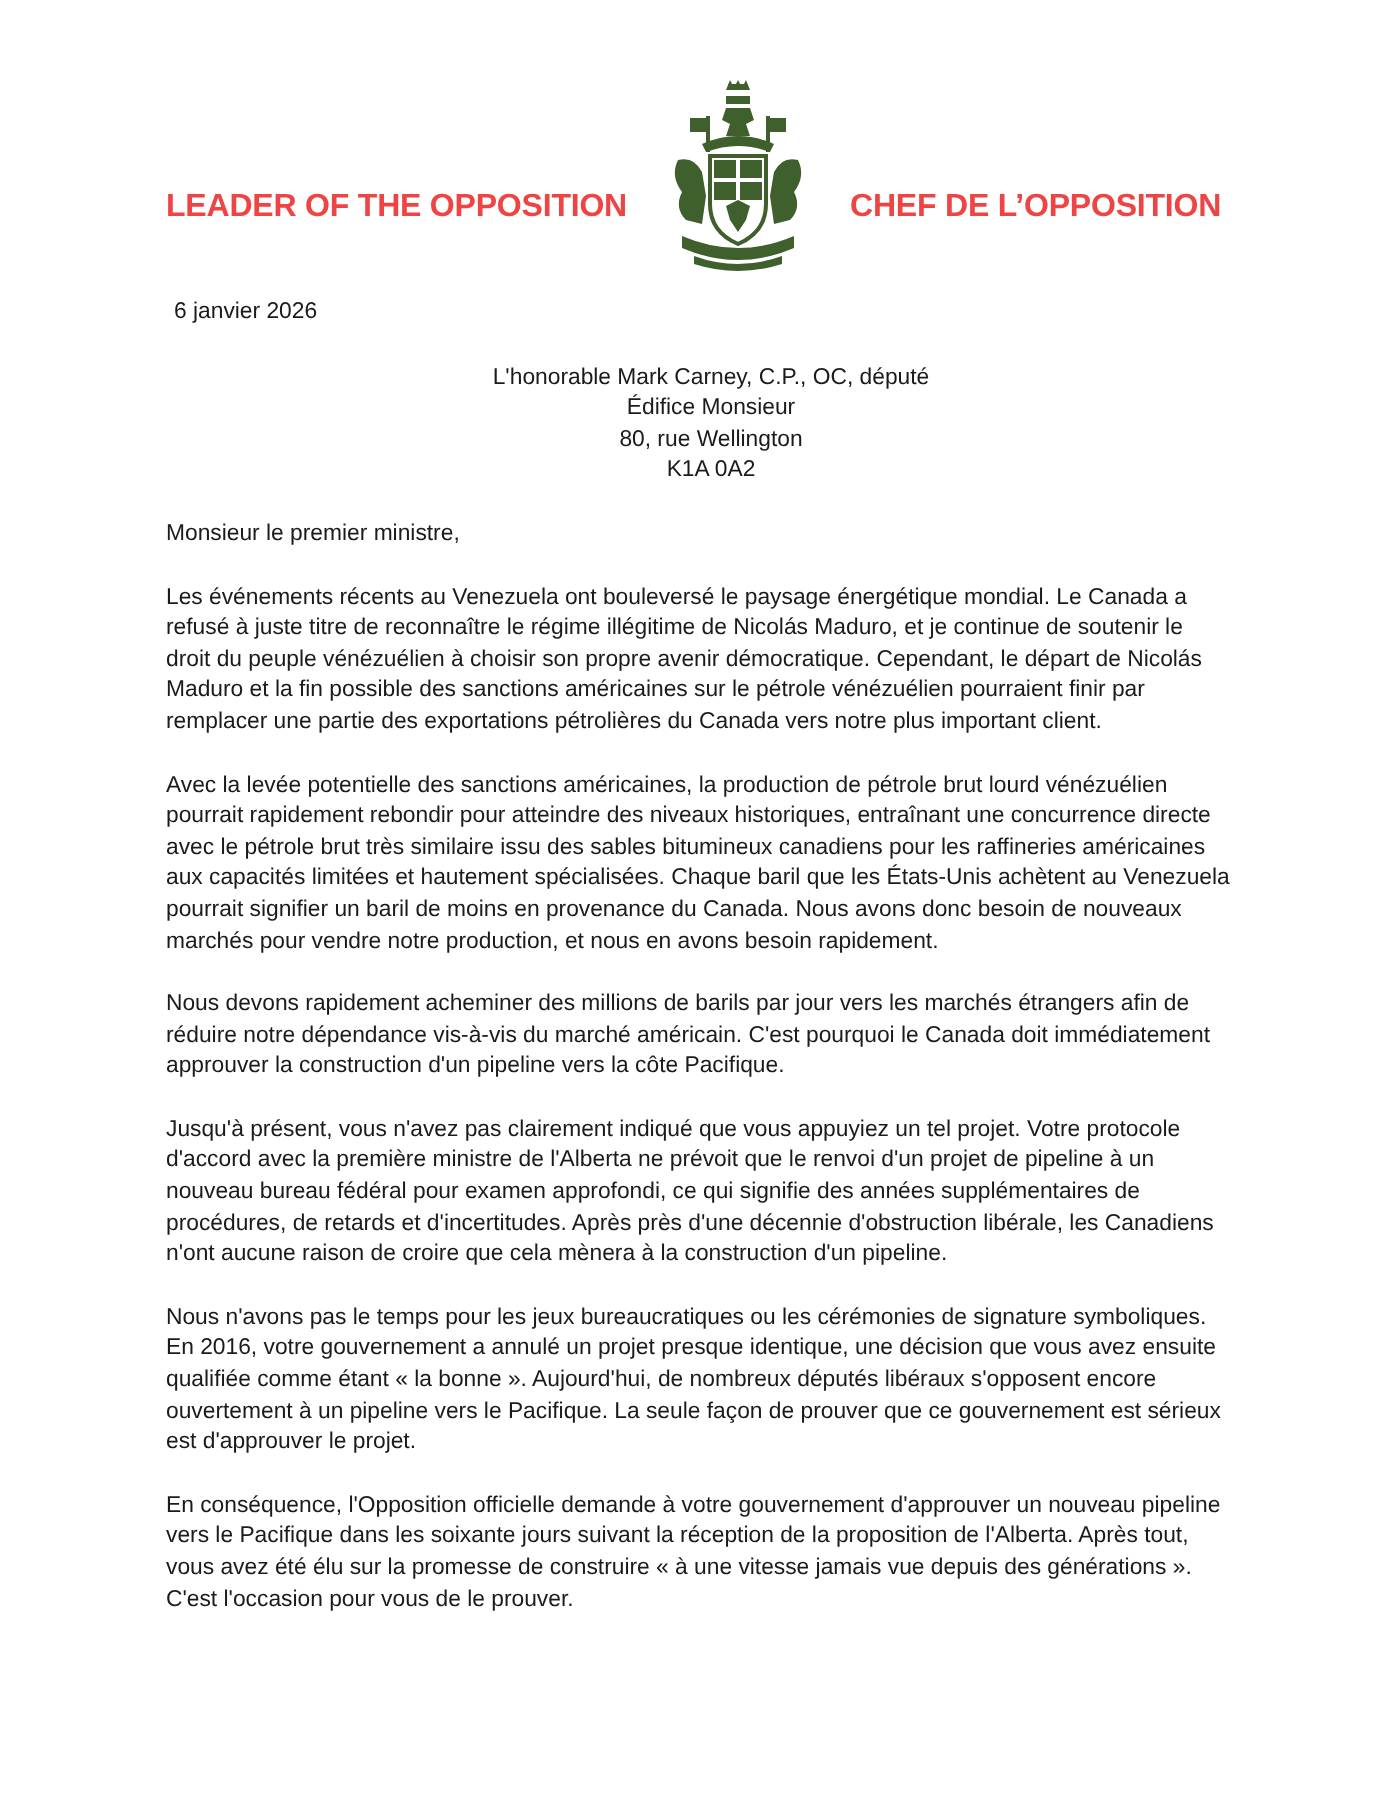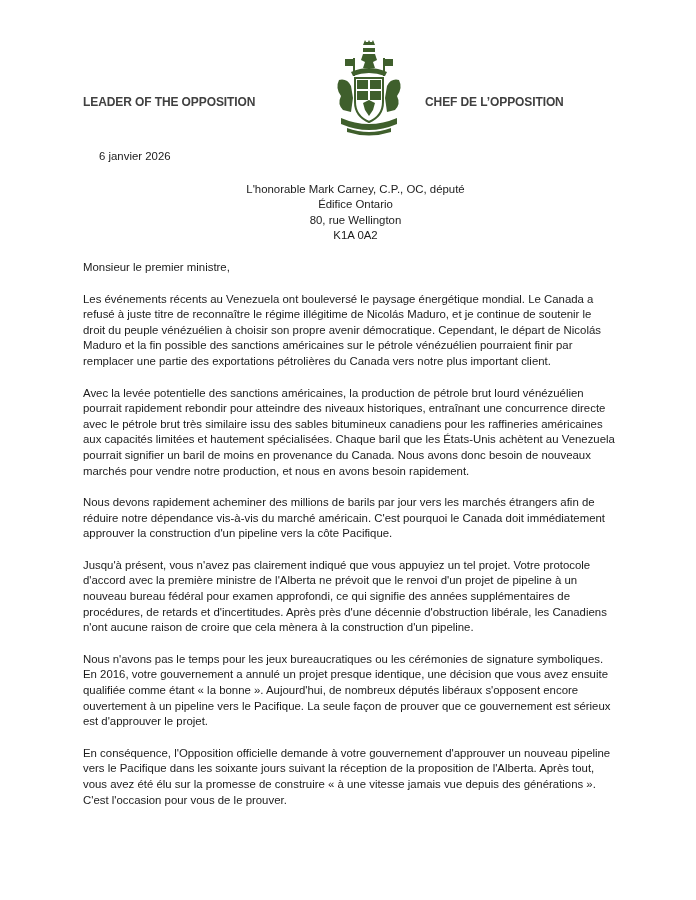--- a/index.html
+++ b/index.html
@@ -20,44 +20,44 @@
       left: 0;
       top: 0;
       width: 696px;
       height: 140px;
     }
     .lh-title {
       position: absolute;
       top: 95px;
       font-family: "Liberation Sans", sans-serif;
       font-weight: bold;
-      font-size: 12px;
+      font-size: 16px;
       letter-spacing: -0.1px;
-      color: #404040;
+      color: #ef4444;
       white-space: nowrap;
     }
     .lh-left { left: 83px; }
     .lh-right { left: 425px; }
     .crest {
       position: absolute;
       left: 333px;
       top: 40px;
       width: 72px;
       height: 96px;
     }
     .letter {
       position: absolute;
       left: 83px;
       top: 149px;
       width: 545px;
       font-size: 11.4px;
       line-height: 15.6px;
       color: #1b1b1b;
     }
-    .date { margin: 0 0 17px 16px; }
+    .date { margin: 0 0 17px 4px; }
     .address { margin: 0 0 16px 0; text-align: center; }
     .address div { white-space: nowrap; }
     .salutation { margin: 0 0 16px 0; }
     .para {
       margin: 0 0 16px 0;
       white-space: pre-line;
     }
   </style>
 </head>
 <body>
@@ -97,21 +97,21 @@
   </svg>
 
   <div class="lh-title lh-right">CHEF DE L’OPPOSITION</div>
 </div>
 
 <div class="letter">
   <div class="date">6 janvier 2026</div>
 
   <div class="address">
     <div>L'honorable Mark Carney, C.P., OC, député</div>
-    <div>Édifice Ontario</div>
+    <div>Édifice Monsieur</div>
     <div>80, rue Wellington</div>
     <div>K1A 0A2</div>
   </div>
 
   <div class="salutation">Monsieur le premier ministre,</div>
 
   <p class="para">Les événements récents au Venezuela ont bouleversé le paysage énergétique mondial. Le Canada a
 refusé à juste titre de reconnaître le régime illégitime de Nicolás Maduro, et je continue de soutenir le
 droit du peuple vénézuélien à choisir son propre avenir démocratique. Cependant, le départ de Nicolás
 Maduro et la fin possible des sanctions américaines sur le pétrole vénézuélien pourraient finir par

